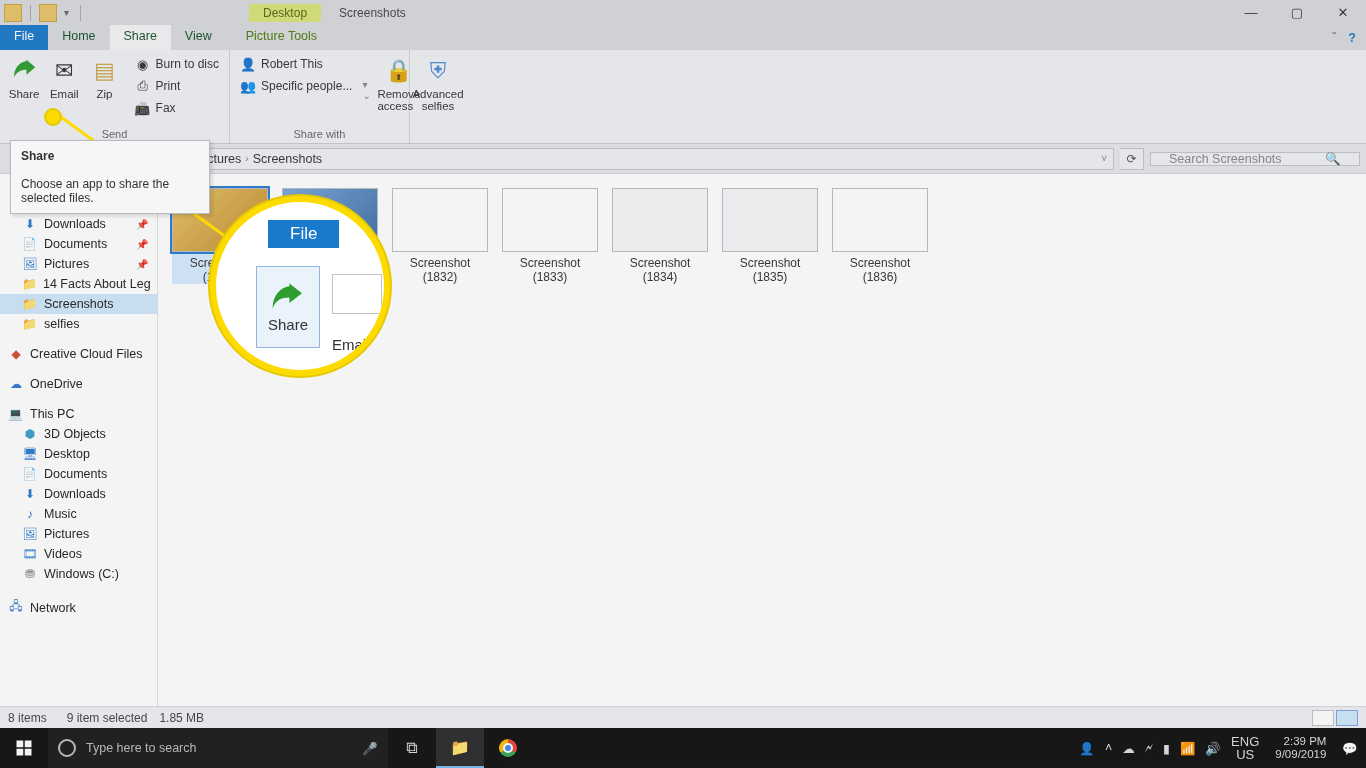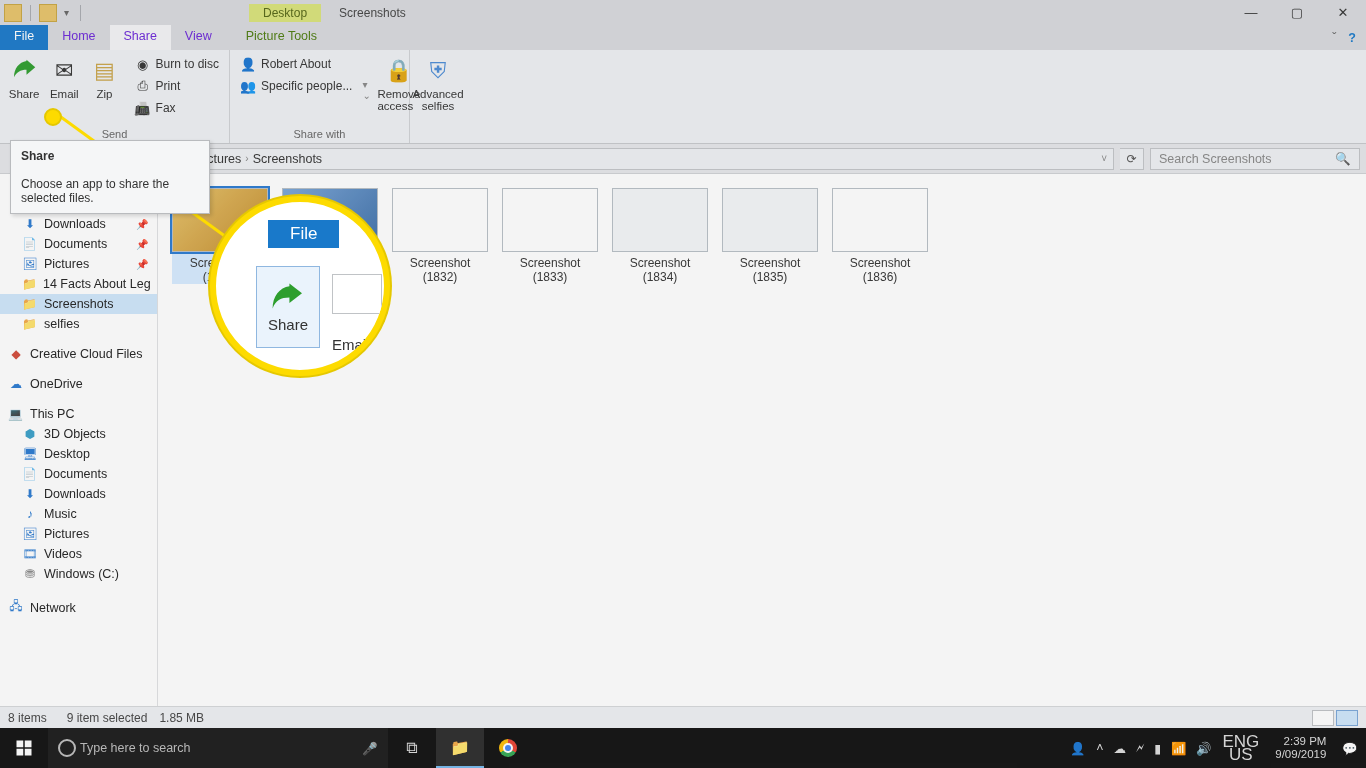--- a/index.html
+++ b/index.html
@@ -12,21 +12,21 @@
 #titlebar .qat { display:flex; align-items:center; gap:4px; padding:0 4px; }
 #titlebar .qat div { width:18px; height:18px; background:#e8c46a; border:1px solid #c9a642; }
 #titlebar .sep { width:1px; height:16px; background:#a9abb0; margin:0 4px; }
 #titlebar .manage { margin-left:160px; padding:2px 14px; background:#d9e37a; color:#556615;}
 #titlebar .wtitle { margin-left:18px; color:#444;}
 #titlebar .ctrls { margin-left:auto; display:flex; }
 #titlebar .ctrls div { width:46px; height:25px; display:flex; align-items:center; justify-content:center; color:#333; font-size:13px;}
 
 
 #tabs { height:25px; background:#d8dade; display:flex; align-items:stretch; font-size:12.5px; }
-#tabs .tab { padding:4px 14px; color:#6d28d9; cursor:default;}
+#tabs .tab { padding:4px 14px; color:#14532d; cursor:default;}
 #tabs .tab.file { background:#1979ca; color:#fff;}
 #tabs .tab.active { background:#f3f4f6;}
 #tabs .ptool { margin-left:6px; padding:4px 14px; color:#4d7c0f;}
 #tabs .rhelp { margin-left:auto; display:flex; align-items:center; padding:0 10px; color:#666; gap:12px;}
 #tabs .rhelp span:last-child { color:#1979ca; font-weight:bold;}
 
 
 #ribbon { height:94px; background:#eef0f3; border-bottom:1px solid #c7c9cc; display:flex; font-size:11.5px; color:#333;}
 .rg { border-right:1px solid #d0d2d5; display:flex; flex-direction:column; }
 .rg .body { flex:1; display:flex; align-items:flex-start; padding:4px 6px 0 6px; gap:4px;}
@@ -35,21 +35,21 @@
 .bigbtn .ic { width:30px; height:30px; display:flex; align-items:center; justify-content:center; font-size:22px;}
 .smallrow { display:flex; align-items:center; gap:5px; padding:2px 4px; font-size:12px; white-space:nowrap;}
 .smallrow .ic { width:16px; height:16px; display:flex; align-items:center; justify-content:center; font-size:13px;}
 
 
 #addr { height:30px; background:#e5e7ea; display:flex; align-items:center; padding:0 6px; gap:6px; border-bottom:1px solid #d0d2d5;}
 #addr .navbtn { width:24px; height:24px; display:flex; align-items:center; justify-content:center; color:#7a7a7a; border-radius:3px;}
 #addr .crumbs { flex:1; height:22px; background:#eef0f3; border:1px solid #c3c5c8; display:flex; align-items:center; padding:0 6px; font-size:12.5px; color:#333; gap:4px;}
 #addr .crumbs span.ch { color:#888; font-size:10px;}
 #addr .ref { width:24px; height:22px; border:1px solid #c3c5c8; border-left:none; background:#eef0f3; display:flex; align-items:center; justify-content:center; font-size:12px; color:#555;}
-#addr .search { width:210px; height:22px; border:1px solid #c3c5c8; background:#eef0f3; display:flex; align-items:center; padding:0 8px; font-size:12.5px; color:#888;}
+#addr .search { width:210px; height:14px; border:1px solid #c3c5c8; background:#eef0f3; display:flex; align-items:center; padding:0 18px; font-size:12.5px; color:#888;}
 #addr .search span:last-child { margin-left:auto;}
 
 
 #content { position:relative; height:calc(768px - 25px - 25px - 94px - 30px - 22px - 40px); display:flex; background:#fff;}
 #nav { width:158px; border-right:1px solid #e0e1e3; background:#fff; font-size:12.5px; color:#222; overflow:hidden;}
 #nav .item { display:flex; align-items:center; gap:6px; padding:3px 8px 3px 22px; white-space:nowrap;}
 #nav .item.top  { padding-left:8px; font-weight:normal;}
 #nav .item.sel { background:#cfe7fb;}
 #nav .item .ic { width:16px; text-align:center; font-size:12px;}
 #nav .item .pin { margin-left:auto; color:#7a7a7a; font-size:10px;}
@@ -83,21 +83,21 @@
 
 #status { height:22px; background:#eef0f3; border-top:1px solid #d6d8db; display:flex; align-items:center; font-size:12px; color:#444; padding:0 8px;}
 #status .views { margin-left:auto; display:flex; gap:2px;}
 #status .views div { width:22px; height:16px; border:1px solid #bfc2c5; background:#fff;}
 #status .views div.act { background:#cfe7fb; border-color:#7aa6d8;}
 
 
 #taskbar { height:40px; background:#101010; display:flex; align-items:center; color:#ddd; font-size:12.5px;}
 #taskbar .start { width:48px; height:40px; display:flex; align-items:center; justify-content:center;}
 #taskbar .start svg { width:18px; height:18px;}
-#taskbar .search { display:flex; align-items:center; background:#1b1b1b; height:40px; width:340px; padding:0 10px; gap:4px; color:#bdbdbd;}
+#taskbar .search { display:flex; align-items:center; background:#1b1b1b; height:40px; width:340px; padding:0 10px; gap:10px; color:#bdbdbd;}
 #taskbar .search .mic { margin-left:auto;}
 #taskbar .tbtn { width:48px; height:40px; display:flex; align-items:center; justify-content:center; font-size:16px;}
 #taskbar .tbtn.active { background:#2b2b2b; border-bottom:2px solid #76b9ed;}
 #taskbar .tray { margin-left:auto; display:flex; align-items:center; gap:10px; padding:0 8px;}
 #taskbar .clock { text-align:right; line-height:13px; font-size:11.5px; padding:0 6px;}
 </style>
 </head>
 <body>
 
 <div id="titlebar">
@@ -165,21 +165,21 @@
       </div>
     </div>
     <div class="cap">Send</div>
   </div>
 
   <div class="rg" style="width:180px">
     <div class="body">
       <div style="display:flex;flex-direction:column;gap:2px;">
         <div class="smallrow">
             <span class="ic">👤</span>
-            <span>Robert About</span>
+            <span>Robert This</span>
           </div>
         <div class="smallrow">
             <span class="ic">👥</span>
             <span>Specific people...</span>
           </div>
       </div>
       <div style="align-self:center;color:#888;font-size:10px;padding:0 2px">▾<br>⌄</div>
       <div class="bigbtn">
         <span class="ic" style="color:#e0a030">🔒</span>
         <span style="text-align:left">Remove access</span>
@@ -381,21 +381,21 @@
       </span>
   </div>
   <div class="tray">
     <span>👤</span>
     <span>˄</span>
     <span>☁</span>
     <span>🗲</span>
     <span>▮</span>
     <span>📶</span>
     <span>🔊</span>
-    <div style="text-align:center;line-height:13px;font-size:17px">
+    <div style="text-align:center;line-height:13px;font-size:13px">
       <div>ENG</div>
       <div>US</div>
     </div>
     <div class="clock">
       <div>2:39 PM</div>
       <div>9/09/2019</div>
     </div>
     <span>💬</span>
   </div>
 </div>

